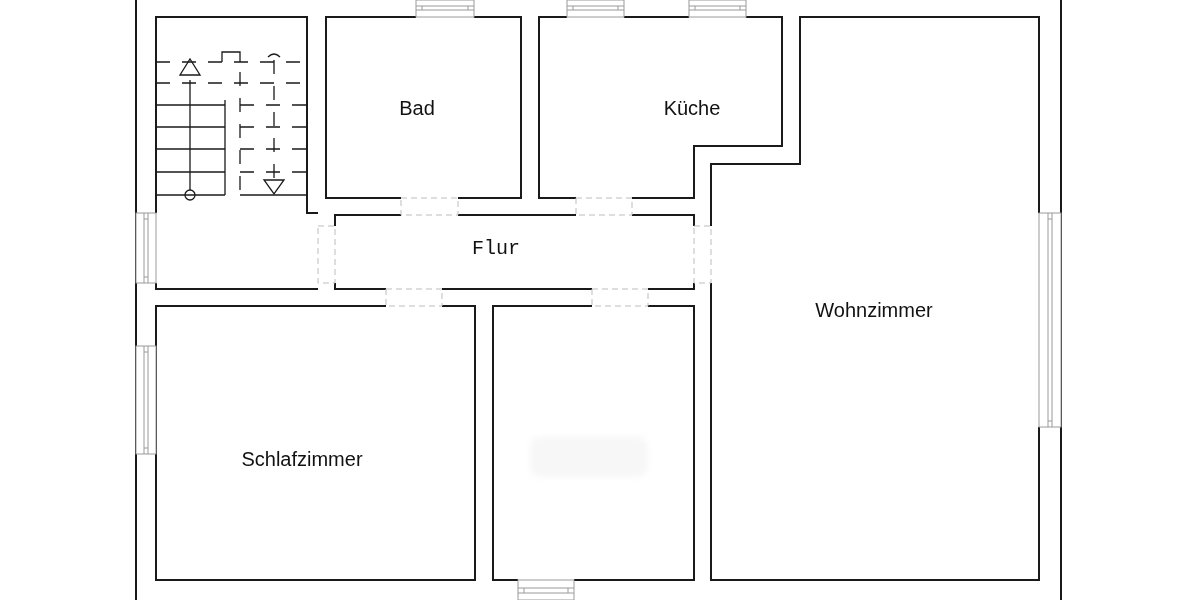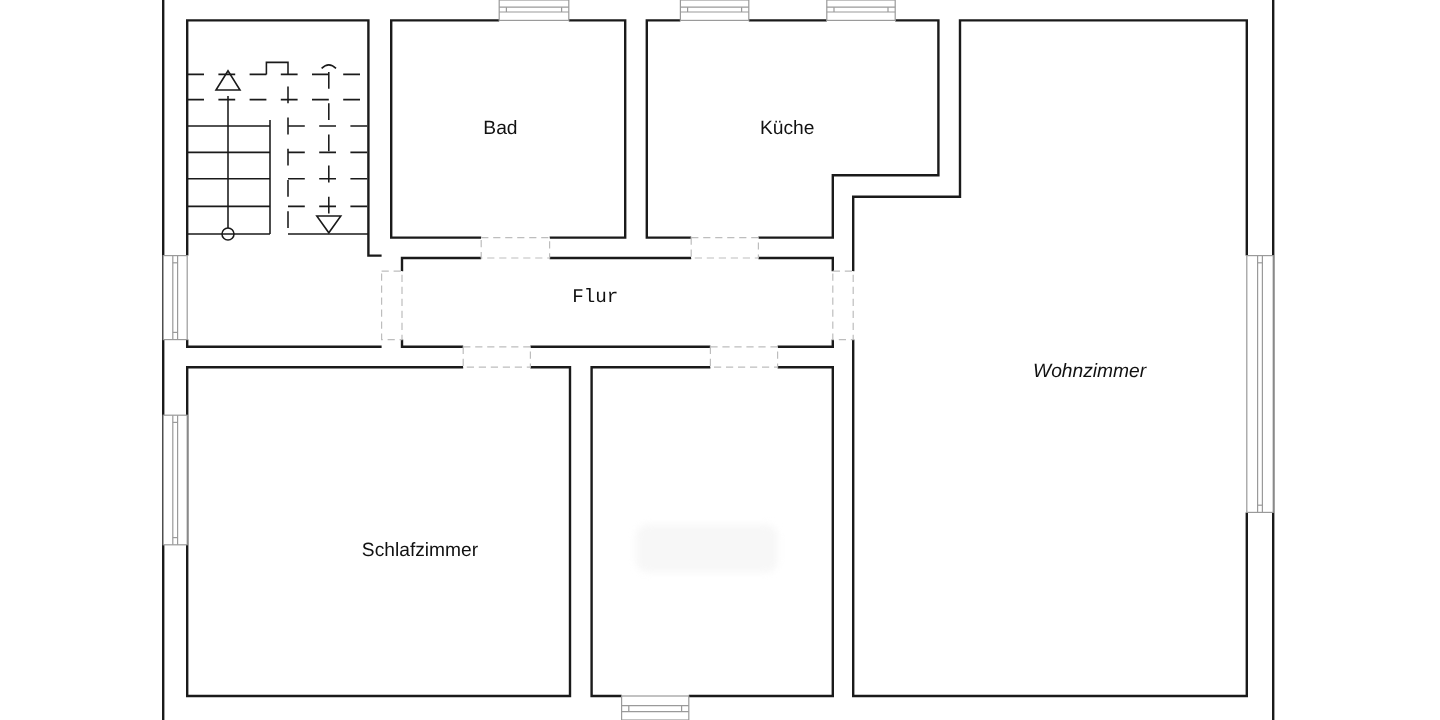--- a/index.html
+++ b/index.html
@@ -4,21 +4,21 @@
 <style>
   html, body { margin: 0; padding: 0; background: #ffffff; }
   body { width: 1200px; height: 600px; overflow: hidden; position: relative; }
   #plan { position: absolute; left: 0; top: 0; width: 1200px; height: 600px; }
   .wall { fill: none; stroke: #1a1a1a; stroke-width: 2; stroke-linejoin: miter; }
   .wall-outer { fill: none; stroke: #1a1a1a; stroke-width: 2; }
   .window { fill: #ffffff; stroke: #9a9a9a; stroke-width: 1; }
   .door { fill: #ffffff; stroke: #bdbdbd; stroke-width: 1; stroke-dasharray: 6 4; }
   .stair { fill: none; stroke: #1a1a1a; stroke-width: 1.3; }
   .stair-dash { fill: none; stroke: #1a1a1a; stroke-width: 1.3; stroke-dasharray: 14 12; }
-  .room-label { position: absolute; font-family: "Liberation Sans", sans-serif; font-size: 16px; color: #111; transform: translate(-50%, -50%); white-space: nowrap; }
+  .room-label { position: absolute; font-family: "Liberation Sans", sans-serif; font-size: 20px; color: #111; transform: translate(-50%, -50%); white-space: nowrap; }
   .blur-label { position: absolute; left: 530px; top: 437px; width: 118px; height: 40px; background: #f7f7f7; border-radius: 10px; filter: blur(3px); }
 </style>
 </head>
 <body>
 
 <svg id="plan" viewBox="0 0 1200 600" xmlns="http://www.w3.org/2000/svg">
 
   <g>
     <line class="wall-outer" x1="136" y1="0" x2="136" y2="600"></line>
     <line class="wall-outer" x1="1061" y1="0" x2="1061" y2="600"></line>
@@ -146,17 +146,17 @@
       <line class="window" x1="518" y1="593" x2="574" y2="593"></line>
       <line class="window" x1="524" y1="588" x2="524" y2="593"></line>
       <line class="window" x1="568" y1="588" x2="568" y2="593"></line>
     </g>
   </g>
 </svg>
 
 <div class="blur-label"></div>
 
 <div class="room-label" style="left:417px; top:108px;">Bad</div>
-<div class="room-label" style="left:656px; top:108px;">Küche</div>
+<div class="room-label" style="left:692px; top:108px;">Küche</div>
 <div class="room-label" style="left:496px; top:248px;font-family:Liberation Mono, monospace;">Flur</div>
-<div class="room-label" style="left:908px; top:310px;font-style:italic;">Wohnzimmer</div>
-<div class="room-label" style="left:302px; top:459px;margin-left:48px;">Schlafzimmer</div>
+<div class="room-label" style="left:874px; top:310px;">Wohnzimmer</div>
+<div class="room-label" style="left:302px; top:459px;">Schlafzimmer</div>
 <div class="room-label" style="left:589px; top:456px;"></div>
 
 </body></html>

